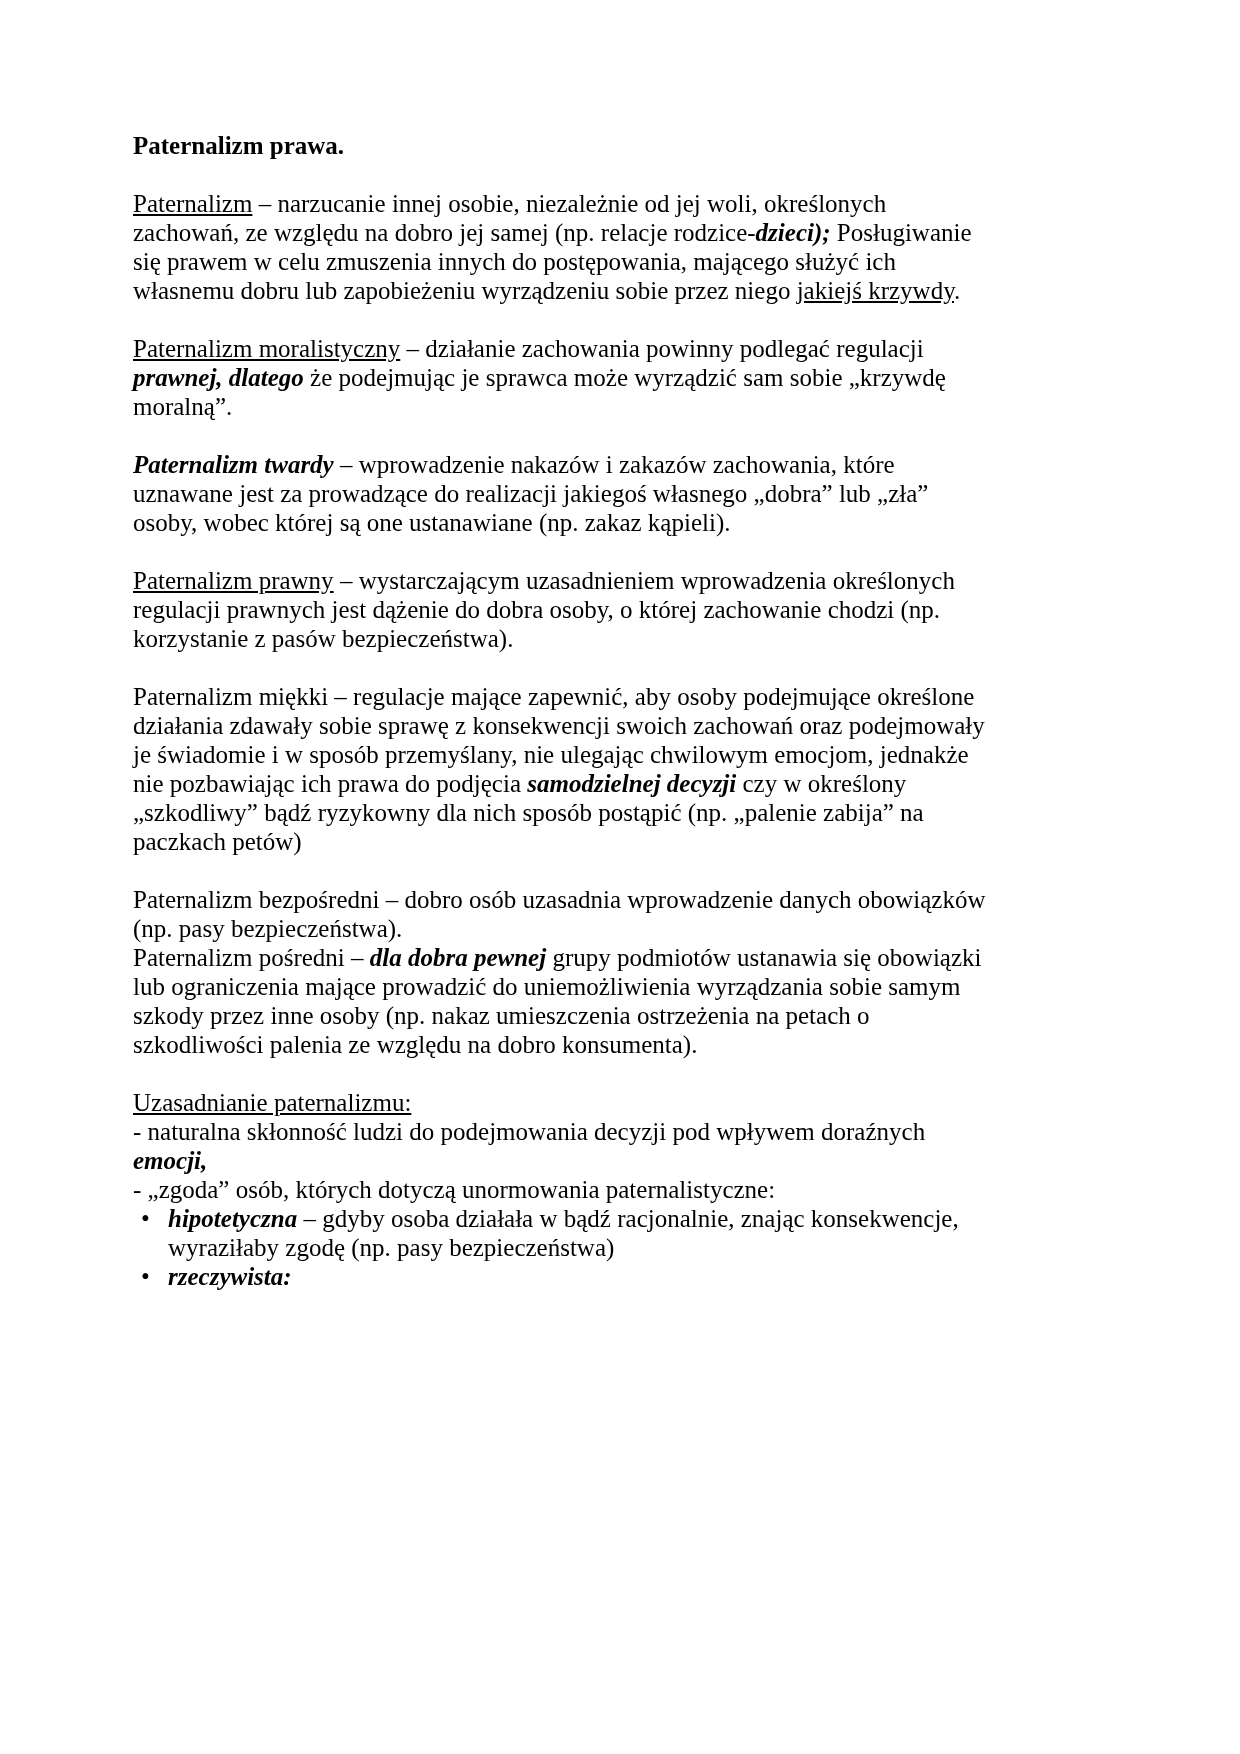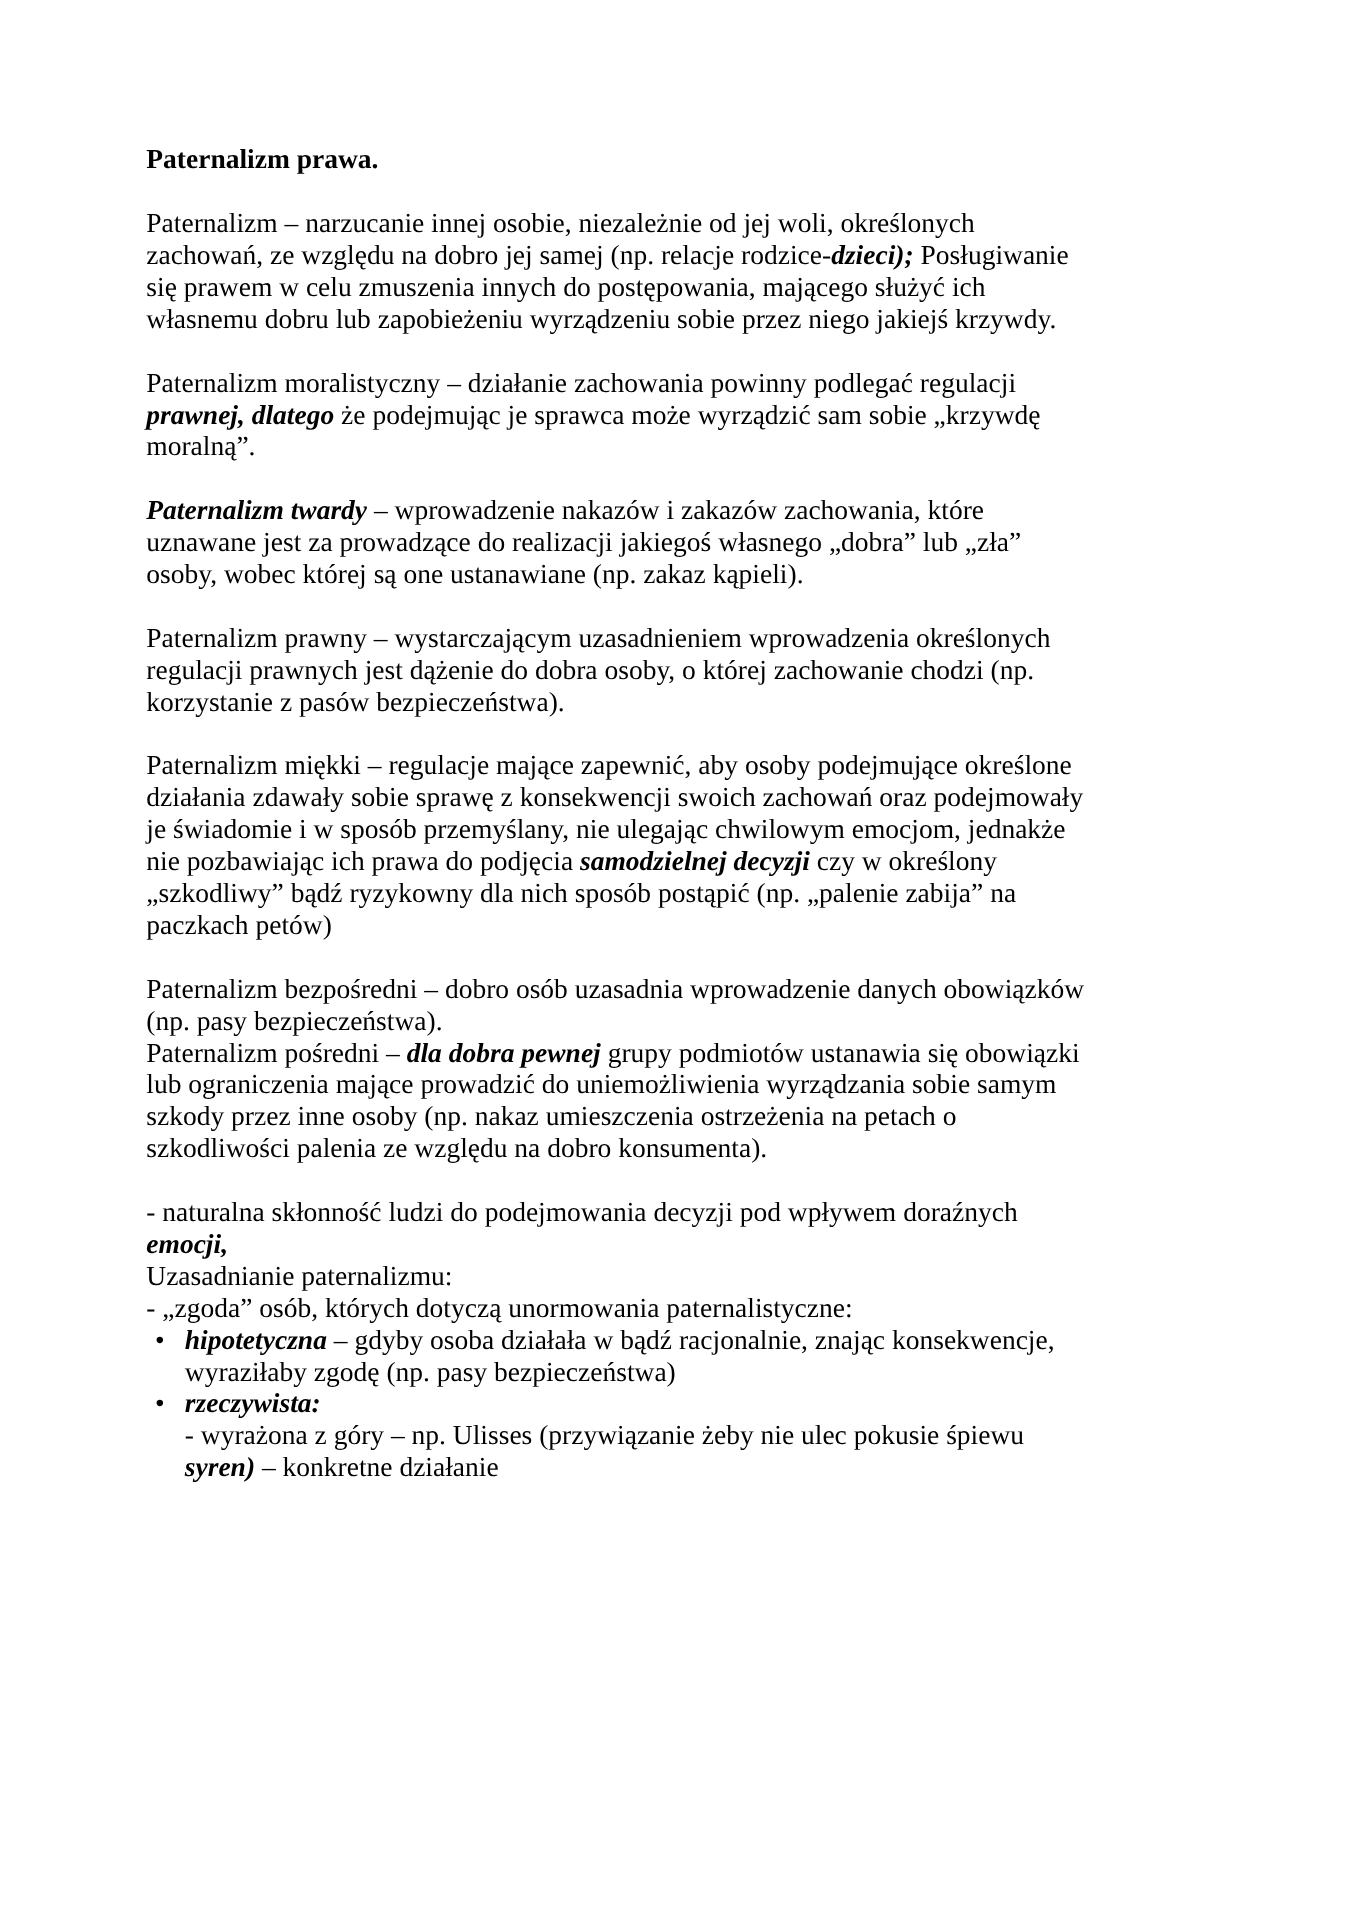--- a/index.html
+++ b/index.html
@@ -17,21 +17,21 @@
     padding-top: 131px;
     font-family: "Liberation Serif", serif;
     font-size: 25px;
     line-height: 29px;
     color: #000000;
     text-align: left;
   }
   .para { margin-top: 29px; }
   .title { font-weight: bold; margin-top: 0; }
   .tight { margin-top: 0; }
-  .u { }
+  .u { text-decoration: underline; }
   .b { font-weight: bold; font-style: italic; }
   .line { margin: 0; }
   .bullet-item { display: flex; align-items: flex-start; }
   .bullet { flex: 0 0 35px; width: 35px; padding-left: 8px; }
   .bullet-text { flex: 1; }
   .block { display: block; }
 </style>
 </head>
 <body>
 
@@ -48,32 +48,31 @@
 
     <p class="para"><span class="u">Paternalizm prawny</span><span> – wystarczającym uzasadnieniem wprowadzenia określonych regulacji prawnych jest dążenie do dobra osoby, o której zachowanie chodzi (np. korzystanie z pasów bezpieczeństwa).</span></p>
 
     <p class="para"><span>Paternalizm miękki – regulacje mające zapewnić, aby osoby podejmujące określone działania zdawały sobie sprawę z konsekwencji swoich zachowań oraz podejmowały je świadomie i w sposób przemyślany, nie ulegając chwilowym emocjom, jednakże nie pozbawiając ich prawa do podjęcia </span><span class="b">samodzielnej decyzji</span><span> czy w określony „szkodliwy” bądź ryzykowny dla nich sposób postąpić (np. „palenie zabija” na paczkach petów)</span></p>
 
     <p class="para"><span>Paternalizm bezpośredni – dobro osób uzasadnia wprowadzenie danych obowiązków (np. pasy bezpieczeństwa).</span></p>
 
     <p class="para tight"><span>Paternalizm pośredni – </span><span class="b">dla dobra pewnej</span><span> grupy podmiotów ustanawia się obowiązki lub ograniczenia mające prowadzić do uniemożliwienia wyrządzania sobie samym szkody przez inne osoby (np. nakaz umieszczenia ostrzeżenia na petach o szkodliwości palenia ze względu na dobro konsumenta).</span></p>
 
     <div class="para">
+      <p class="line"><span class="u">Uzasadnianie paternalizmu:</span></p>
       <p class="line"><span>- naturalna skłonność ludzi do podejmowania decyzji pod wpływem doraźnych </span><span class="b">emocji,</span></p>
-      <p class="line"><span class="u">Uzasadnianie paternalizmu:</span></p>
       <p class="line">- „zgoda” osób, których dotyczą unormowania paternalistyczne:</p>
 
       <div class="bullet-item">
         <span class="bullet">•</span>
         <span class="bullet-text"><span class="b">hipotetyczna</span><span> – gdyby osoba działała w bądź racjonalnie, znając konsekwencje, wyraziłaby zgodę (np. pasy bezpieczeństwa)</span></span>
       </div>
 
       <div class="bullet-item">
         <span class="bullet">•</span>
         <span class="bullet-text">
             <span class="b block">rzeczywista:</span>
-            <span class="block"><span>- wyrażona z góry – np. Ulisses (przywiązanie żeby nie ulec pokusie śpiewu </span><span class="b">syren)</span><span> – konkretne działanie</span></span>
           </span>
       </div>
     </div>
 
   </div>
 </div>
 
 </body></html>

